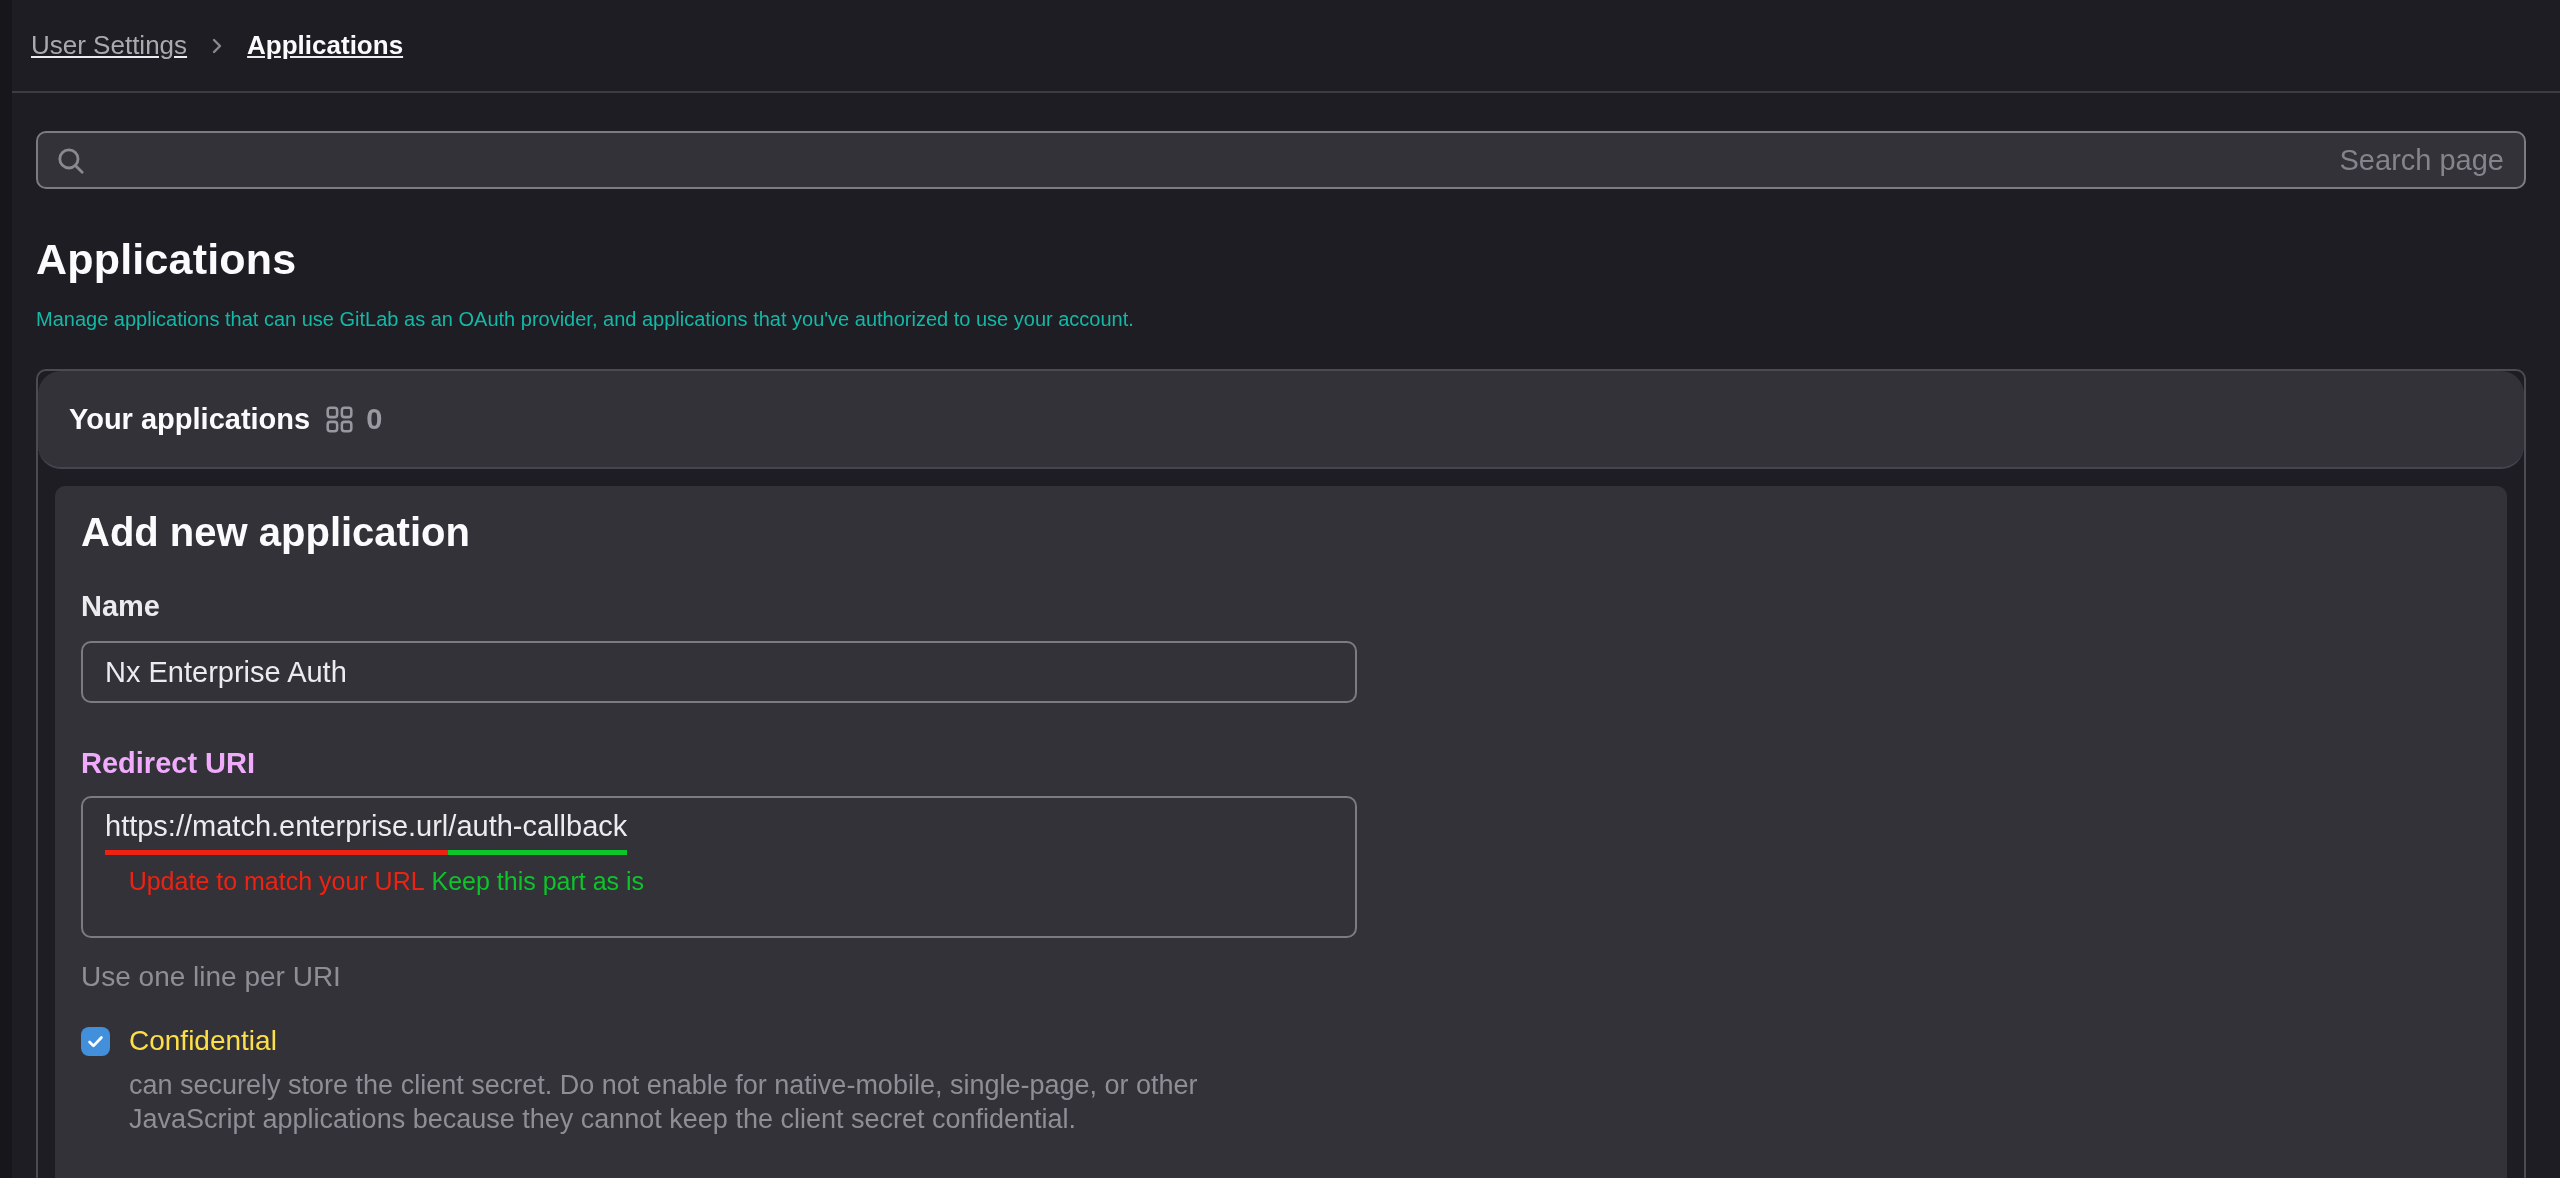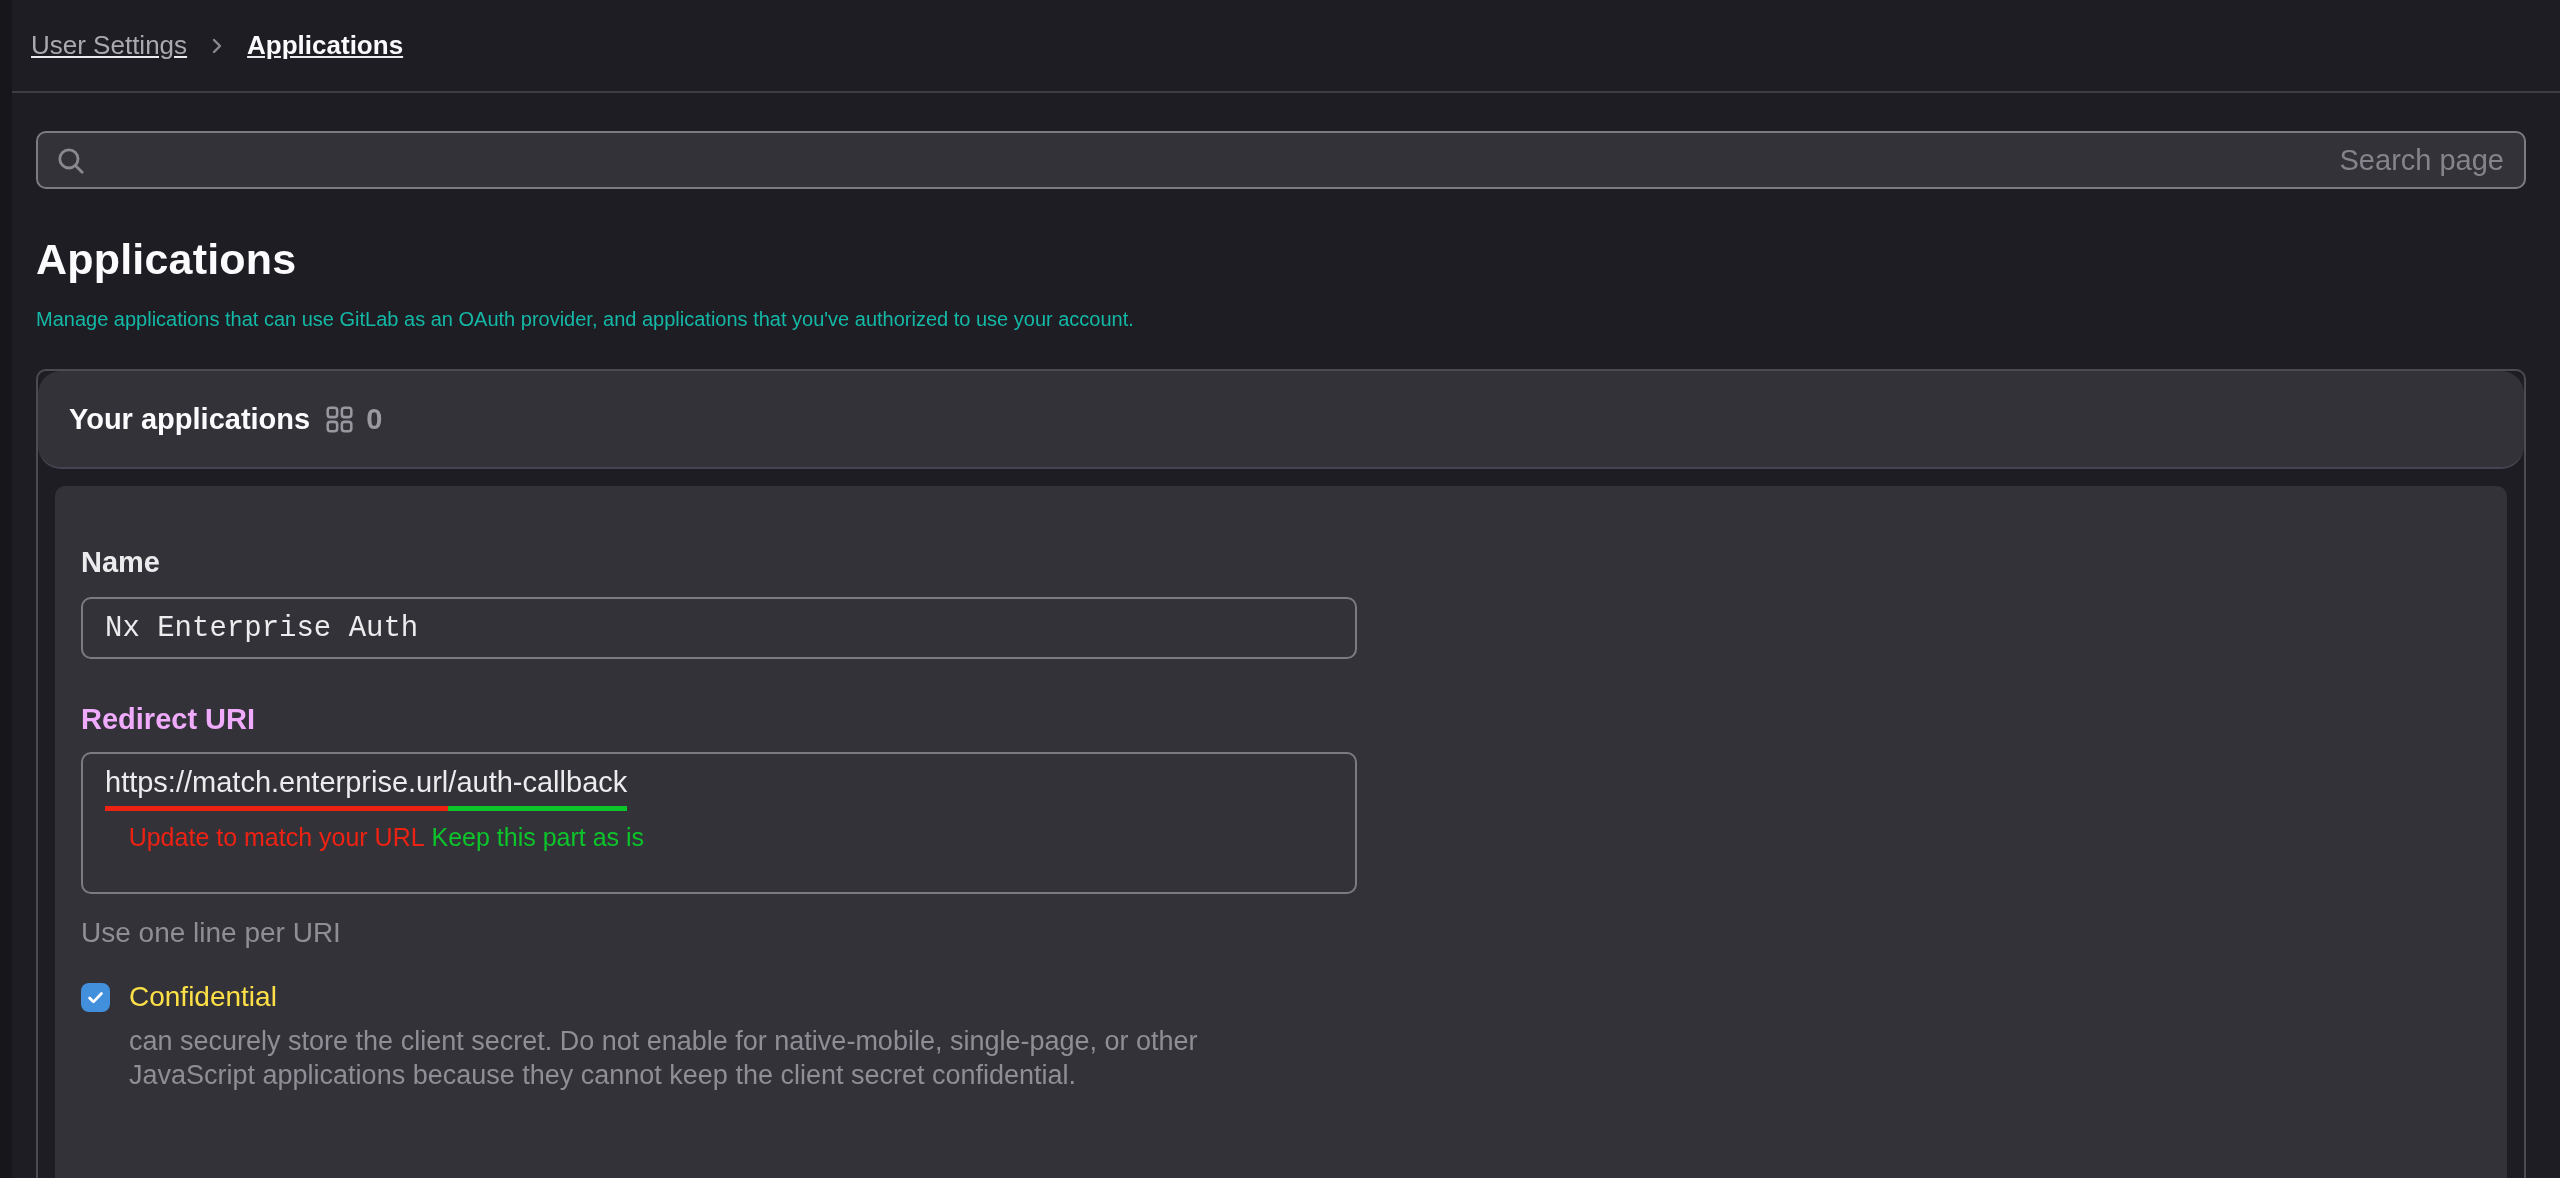--- a/index.html
+++ b/index.html
@@ -98,21 +98,21 @@
 
   .text-input {
     display: block;
     margin-top: 18px;
     width: 1276px; height: 62px;
     background: transparent;
     border: 2px solid #7c7b83;
     border-radius: 10px;
     color: #ececef;
     font-size: 29px;
-    font-family: Liberation Mono, monospace;
+    font-family: Liberation Sans, sans-serif;
     padding: 0 22px;
     outline: none;
   }
 
   .field-label-2 { margin-top: 44px; font-size: 29px; font-weight: 700; color: #f0abfc; }
 
   .url-box {
     margin-top: 16px;
     width: 1276px; height: 142px;
     border: 2px solid #7c7b83;
@@ -195,20 +195,21 @@
           <rect x="9.4" y="1" width="5.6" height="5.6" rx="1.6" stroke="currentColor" stroke-width="1.5"></rect>
           <rect x="1" y="9.4" width="5.6" height="5.6" rx="1.6" stroke="currentColor" stroke-width="1.5"></rect>
           <rect x="9.4" y="9.4" width="5.6" height="5.6" rx="1.6" stroke="currentColor" stroke-width="1.5"></rect>
         </svg>
       </span>
       <span class="panel-count">0</span>
     </div>
 
     <div class="panel-body">
       <div class="card">
+        <h2 class="card-title">Add new application</h2>
 
         <div class="field-label">Name</div>
         <input class="text-input" type="text" value="Nx Enterprise Auth" style="">
 
         <div class="field-label-2">Redirect URI</div>
         <div class="url-box" role="textbox">
           <div class="url-line">
             <span class="url-seg red"><span>https://match.enterprise.url</span><span class="url-caption">Update to match your URL</span></span><span class="url-seg green"><span>/auth-callback</span><span class="url-caption">Keep this part as is</span></span>
           </div>
         </div>

